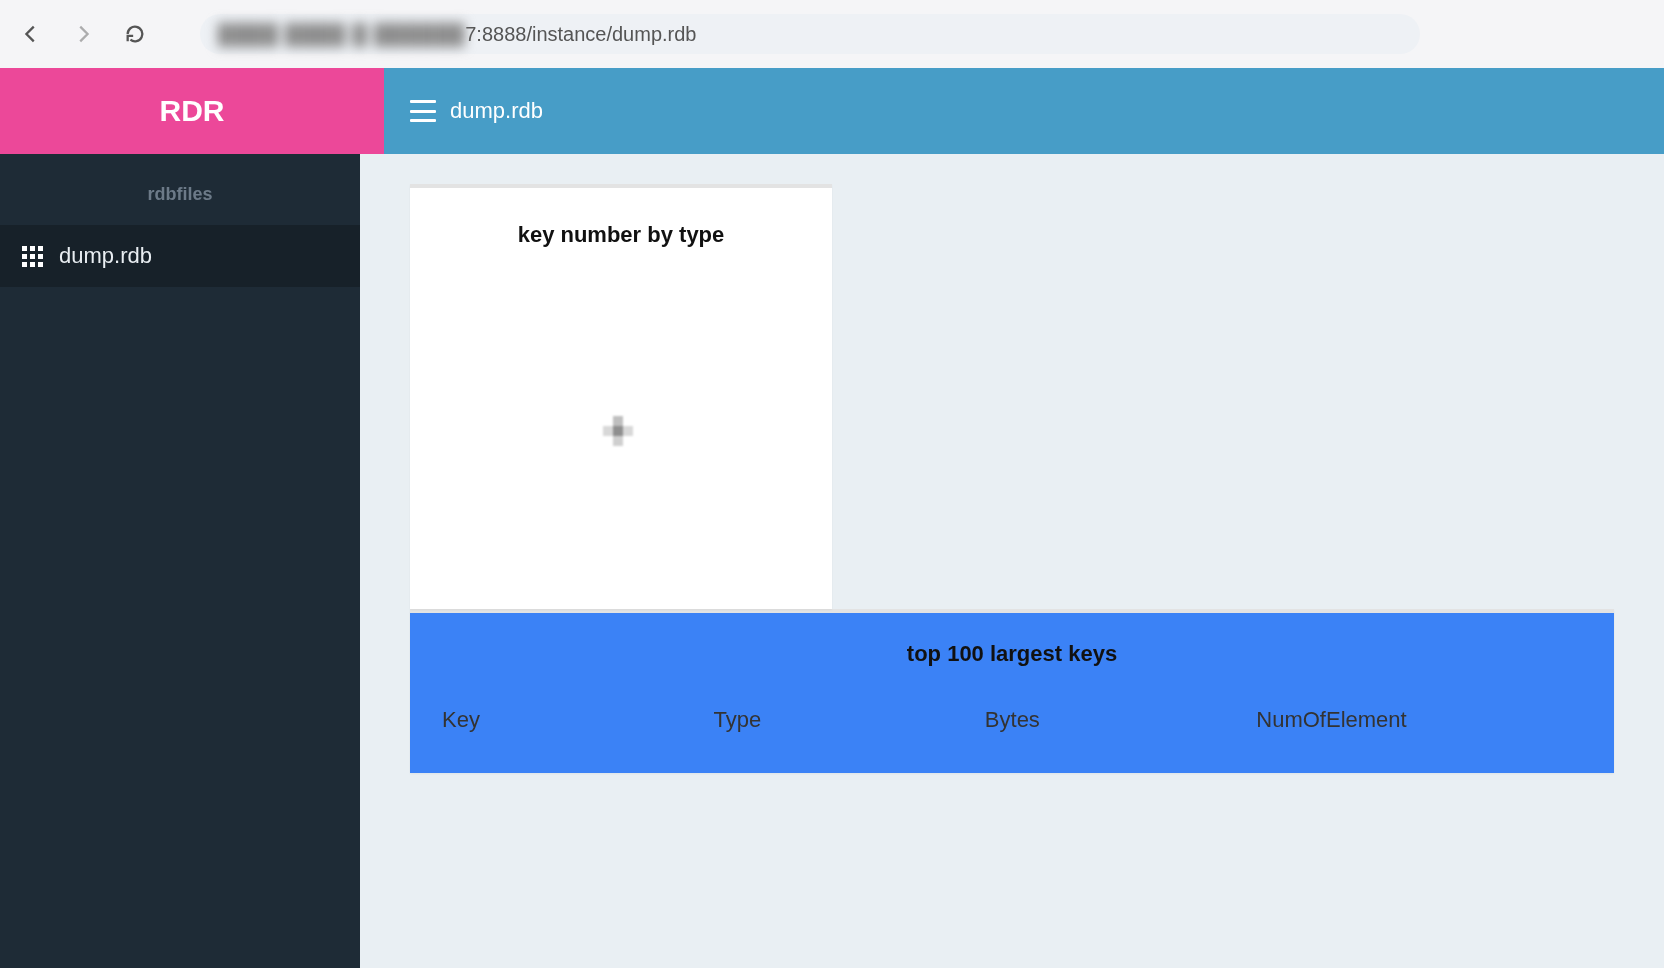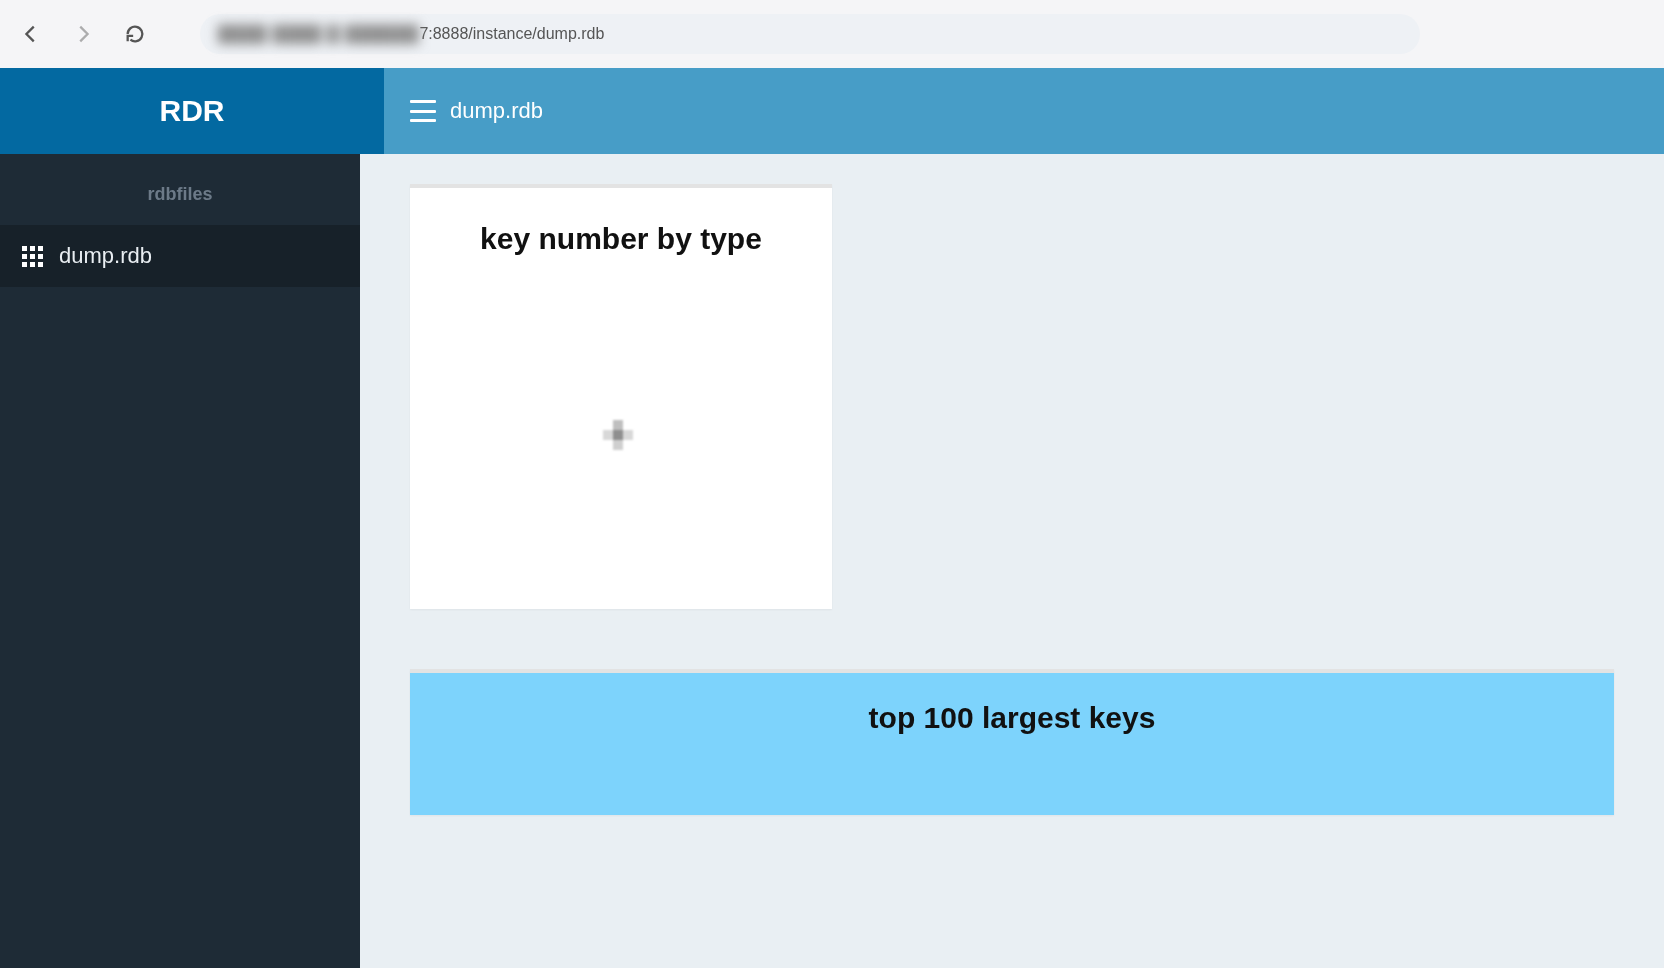--- a/index.html
+++ b/index.html
@@ -24,39 +24,39 @@
   .nav-btn svg { width: 22px; height: 22px; stroke: #555; stroke-width: 2.5; fill: none; }
   .addr-bar {
     flex: 1;
     height: 40px;
     background: #eef1f5;
     border-radius: 20px;
     display: flex;
     align-items: center;
     padding: 0 18px;
     color: #555;
-    font-size: 16px;
+    font-size: 20px;
     margin-left: 30px;
     max-width: 1220px;
   }
   .addr-blur {
     filter: blur(6px);
     color: #888;
     letter-spacing: 1px;
   }
   .addr-clear { color: #555; }
 
   
   .app-header {
     height: 86px;
     display: flex;
   }
   .brand {
     width: 384px;
-    background: #0369a1;
+    background: #ec4899;
     display: flex;
     align-items: center;
     justify-content: center;
     color: #fff;
     font-size: 30px;
     font-weight: 700;
   }
   .topbar {
     flex: 1;
     background: #479dc7;
@@ -122,21 +122,21 @@
     background: #fff;
     width: 422px;
     height: 425px;
     border-top: 4px solid #e3e3e3;
     box-shadow: 0 1px 2px rgba(0,0,0,0.05);
     display: flex;
     flex-direction: column;
     align-items: center;
   }
   .card-title {
-    font-size: 30px;
+    font-size: 22px;
     font-weight: 700;
     color: #111;
     margin-top: 34px;
     text-align: center;
   }
   .card-body {
     flex: 1;
     width: 100%;
     display: flex;
     align-items: center;
@@ -153,22 +153,21 @@
       linear-gradient(#d8d8d8,#d8d8d8) 0 10px /10px 10px no-repeat,
       linear-gradient(#d8d8d8,#d8d8d8) 20px 10px /10px 10px no-repeat,
       linear-gradient(#cfcfcf,#cfcfcf) 10px 20px /10px 10px no-repeat;
     filter: blur(1px);
     margin-right: 6px;
     position: relative;
     top: 2px;
   }
 
   .wide-card {
-    margin-top: 60px;
-    background: #7dd3fc;
+    background: #3b82f6;
     border-top: 4px solid #e3e3e3;
     box-shadow: 0 1px 2px rgba(0,0,0,0.05);
     padding: 28px 30px 40px;
   }
   .wide-card .card-title { margin-top: 0; margin-bottom: 40px; }
   .tbl-head {
     display: grid;
     grid-template-columns: 1fr 1fr 1fr 1.2fr;
     font-size: 22px;
     color: #333;
@@ -237,15 +236,21 @@
         <div class="card-title">key number by type</div>
         <div class="card-body">
           <span class="pix"></span>
           <span></span>
         </div>
       </div>
     </div>
 
     <div class="wide-card">
       <div class="card-title">top 100 largest keys</div>
+      <div class="tbl-head">
+        <div>Key</div>
+        <div>Type</div>
+        <div>Bytes</div>
+        <div>NumOfElement</div>
+      </div>
     </div>
   </main>
 </div>
 
 </body></html>

